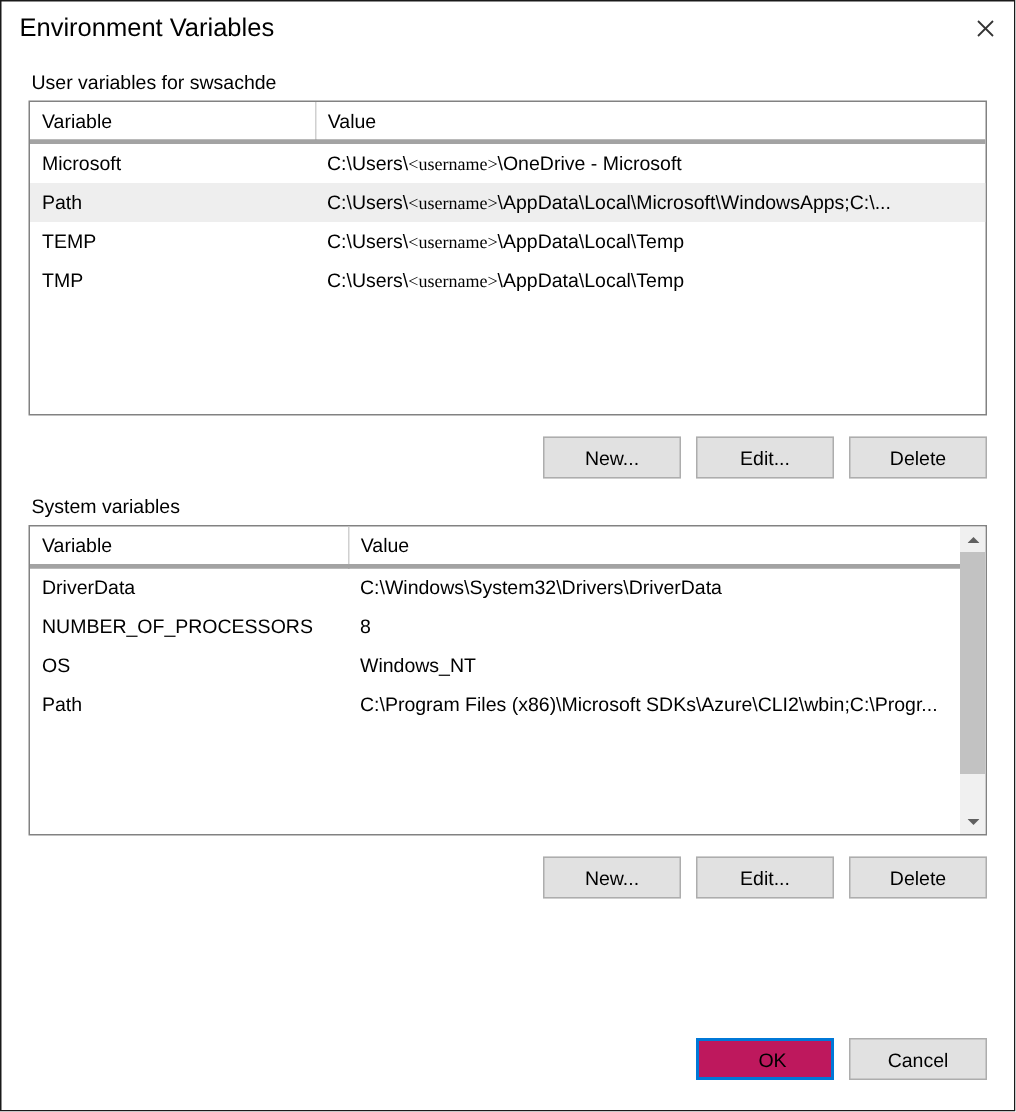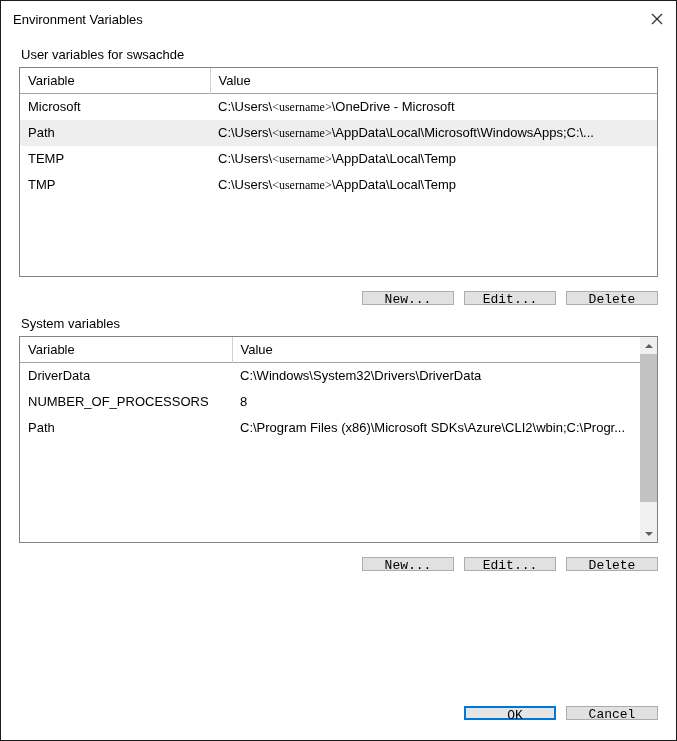--- a/index.html
+++ b/index.html
@@ -20,21 +20,21 @@
       background: #fff;
     }
     .titlebar {
       display: flex;
       align-items: center;
       justify-content: space-between;
       padding: 8px 12px 8px 12px;
       height: 36px;
     }
     .titlebar-title {
-      font-size: 13px;
+      font-size: 17px;
     }
     .close-btn {
       width: 14px;
       height: 14px;
       cursor: pointer;
       display: flex;
       align-items: center;
       justify-content: center;
     }
     .close-btn svg { width: 12px; height: 12px; stroke: #333; stroke-width: 1.2; }
@@ -75,21 +75,21 @@
       white-space: nowrap;
       overflow: hidden;
       text-overflow: ellipsis;
     }
     .listview table {
       width: 100%;
       border-collapse: collapse;
       table-layout: fixed;
     }
     .listview thead tr {
-      border-bottom: 1px solid #a3a3a3;
+      border-bottom: 3px solid #a3a3a3;
     }
     .listview th {
       padding-top: 5px;
       padding-bottom: 5px;
       font-size: 13px;
     }
     .col-var { width: 190px; }
     .col-val { width: auto; }
     .listview tbody tr.selected {
       background: #eeeeee;
@@ -120,37 +120,37 @@
     }
     .vscroll .track { flex: 1; }
     .button-row {
       display: flex;
       justify-content: flex-end;
       gap: 10px;
       margin-top: 14px;
     }
     .btn {
       min-width: 92px;
-      height: 14px;
+      height: 28px;
       background: #e1e1e1;
       border: 1px solid #adadad;
-      font-family: Liberation Mono, monospace;
+      font-family: Liberation Sans, sans-serif;
       font-size: 13px;
       cursor: pointer;
       padding: 0 14px;
     }
     .dialog-footer {
       display: flex;
       justify-content: flex-end;
       gap: 10px;
       padding: 0 18px 20px 18px;
     }
     .btn.primary {
       border: 2px solid #0078d7;
-      background: #e5e5e5;
+      background: #be185d;
       padding-left: 24px;
     }
     .col-header-divider {
       border-right: 1px solid #d0d0d0;
     }
     .uname {
       font-family: "Segoe Script", cursive;
       font-size: 12px;
     }
   </style>
@@ -229,20 +229,24 @@
               </tr>
             </thead>
             <tbody id="system-rows">
                 <tr>
                   <td>DriverData</td>
                   <td>C:\Windows\System32\Drivers\DriverData</td>
                 </tr>
                 <tr>
                   <td>NUMBER_OF_PROCESSORS</td>
                   <td>8</td>
+                </tr>
+                <tr>
+                  <td>OS</td>
+                  <td>Windows_NT</td>
                 </tr>
                 <tr>
                   <td>Path</td>
                   <td>C:\Program Files (x86)\Microsoft SDKs\Azure\CLI2\wbin;C:\Progr...</td>
                 </tr>
               </tbody>
           </table>
         </div>
         <div class="vscroll">
           <div class="arrow">

